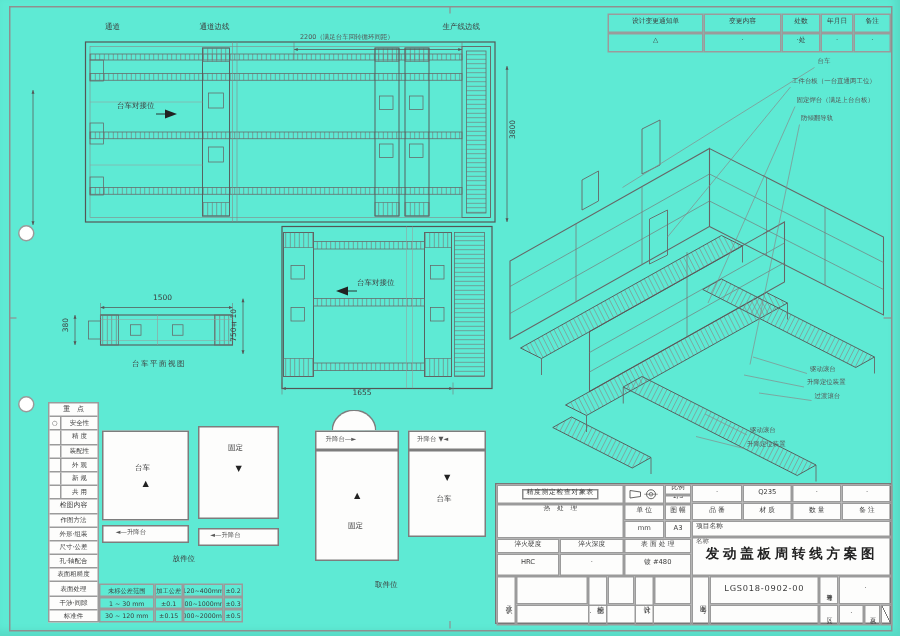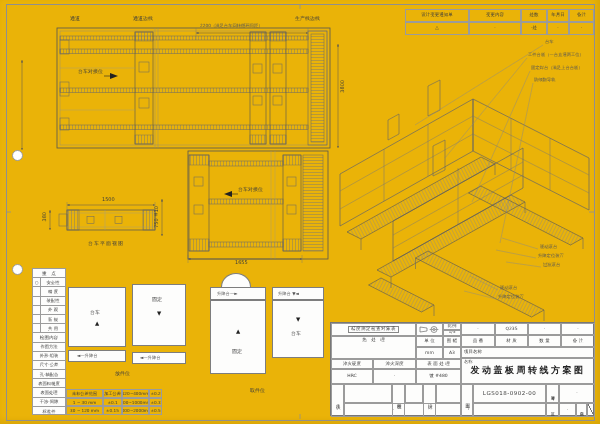--- a/index.html
+++ b/index.html
@@ -1,16 +1,16 @@
 <!DOCTYPE html>
 <html><head>
 <meta charset="utf-8">
 <style>
   html,body{margin:0;padding:0;background:#e9e9e7;font-family:"DejaVu Sans",sans-serif;}
-  #sheet{position:relative;width:600px;height:424px;background:#eab308;overflow:hidden;
+  #sheet{position:relative;width:600px;height:424px;background:#5eead4;overflow:hidden;
          box-shadow:inset -3px -3px 6px rgba(0,0,0,.08);}
   #frame{position:absolute;left:6px;top:4px;width:587px;height:415px;border:1px solid #8f8f8f;}
   .hole{position:absolute;width:9px;height:9px;border:0.8px solid #9a9a9a;border-radius:50%;background:#fff;}
   .lbl{position:absolute;font-size:5px;line-height:1.15;color:#3c3c3c;white-space:nowrap;}
   .lbl.tiny{font-size:4.3px;color:#555;}
   .vtext{writing-mode:vertical-rl;transform:rotate(180deg);white-space:nowrap;}
   svg{position:absolute;overflow:visible;}
   .cell{position:absolute;border:0.6px solid #9b9b9b;box-sizing:border-box;display:flex;
         align-items:center;justify-content:center;font-size:4.5px;color:#3c3c3c;text-align:center;
         line-height:1.05;overflow:hidden;}

